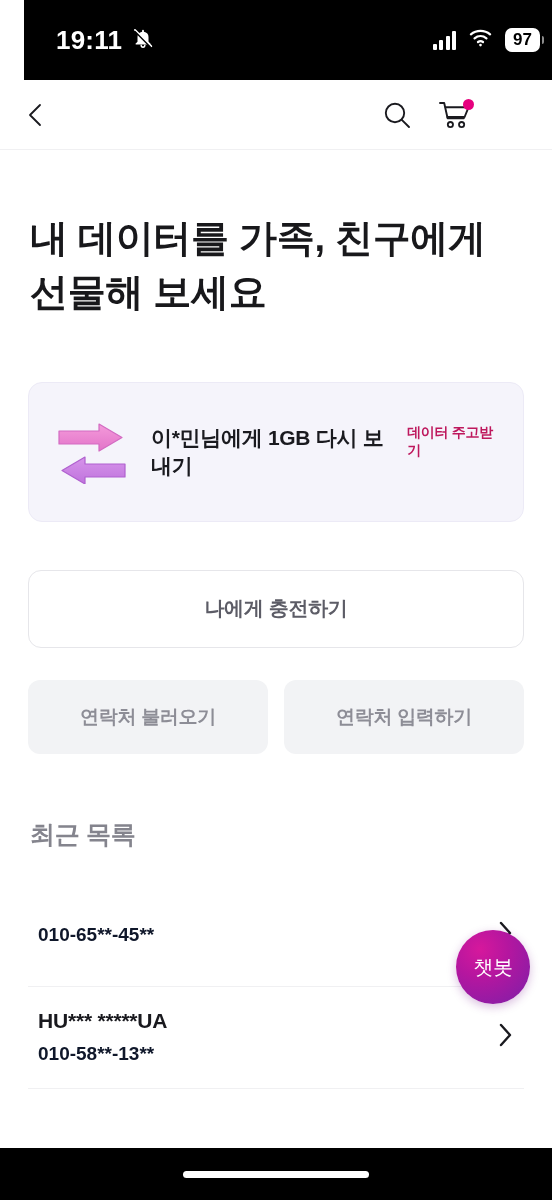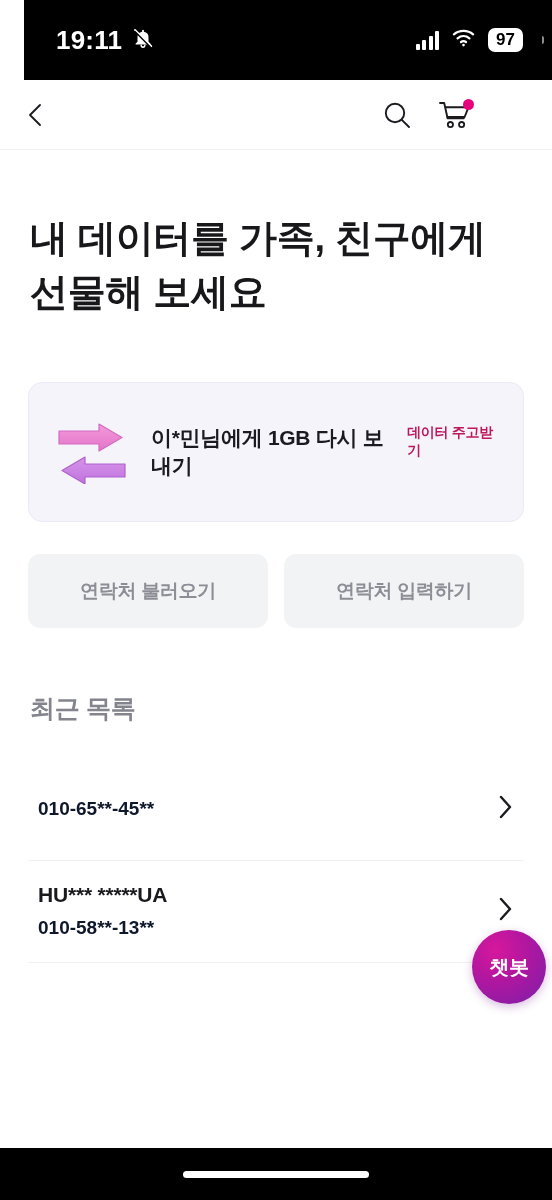--- a/index.html
+++ b/index.html
@@ -27,21 +27,21 @@
   .signal i { display:block; width:4px; background:#ffffff; border-radius:1px; }
   .signal i:nth-child(1){ height:6px; }
   .signal i:nth-child(2){ height:10px; }
   .signal i:nth-child(3){ height:14px; }
   .signal i:nth-child(4){ height:19px; }
   .battery {
     background:#ffffff; color:#000000; border-radius:7px;
     font-size:17px; font-weight:700; padding:2px 8px 3px;
     line-height:1; display:flex; align-items:center; height:24px;
   }
-  .batt-wrap { display:flex; align-items:center; gap:19px; }
+  .batt-wrap { display:flex; align-items:center; gap:2px; }
   .batt-tip { width:2px; height:8px; background:rgba(255,255,255,.55); border-radius:0 2px 2px 0; }
 
   
   .appbar {
     position:absolute; top:80px; left:0; width:552px; height:70px;
     background:#ffffff; border-bottom:1px solid #f0f0f2;
     display:flex; align-items:center; justify-content:space-between;
     padding:0 24px;
   }
   .appbar-right { display:flex; align-items:center; gap:26px; }
@@ -116,25 +116,25 @@
     border-bottom:1px solid #f0f0f2;
     padding-left:10px;
     cursor:pointer;
   }
   .li-name { font-size:21px; font-weight:700; color:#19191e; letter-spacing:-0.2px; }
   .li-phone { font-size:19px; font-weight:700; color:#0f172a; letter-spacing:0px; }
   .li-chevron { position:absolute; right:10px; top:50%; transform:translateY(-50%); }
 
   
   .fab {
-    position:absolute; right:6px; top:930px;
+    position:absolute; right:22px; top:930px;
     width:74px; height:74px; border-radius:50%;
     background:radial-gradient(circle at 32% 26%, #d6189c 0%, #b5169f 38%, #7b1fa8 100%);
     display:flex; align-items:center; justify-content:center;
-    color:#ffffff; font-size:20px; font-weight:700; letter-spacing:-0.5px;
+    color:#ffffff; font-size:20px; font-weight:400; letter-spacing:-0.5px;
     cursor:pointer;
     box-shadow:0 3px 10px rgba(120,20,140,.28);
   }
 
   
   .navbar {
     position:absolute; left:0; bottom:0; width:552px; height:52px;
     background:#000000;
     display:flex; align-items:center; justify-content:center;
   }
@@ -232,20 +232,21 @@
           <path d="M4 11h40V4l23 13.5L44 31v-7H4z" fill="url(#gtop)" stroke="#d36bc2" stroke-width="1.2" stroke-linejoin="round"></path>
           <path d="M70 44H30v-7L7 50.5 30 64v-7h40z" fill="url(#gbot)" stroke="#b061cf" stroke-width="1.2" stroke-linejoin="round"></path>
         </svg>
       </span>
       <span class="card-texts">
         <span class="card-title">이*민님에게 1GB 다시 보내기</span>
         <span class="card-sub">데이터 주고받기</span>
       </span>
     </div>
 
+    <div class="btn-outline">나에게 충전하기</div>
 
     <div class="btn-row">
       <button class="btn-fill">연락처 불러오기</button>
       <button class="btn-fill">연락처 입력하기</button>
     </div>
 
     <div class="section-title">최근 목록</div>
 
     <div class="list">
 

